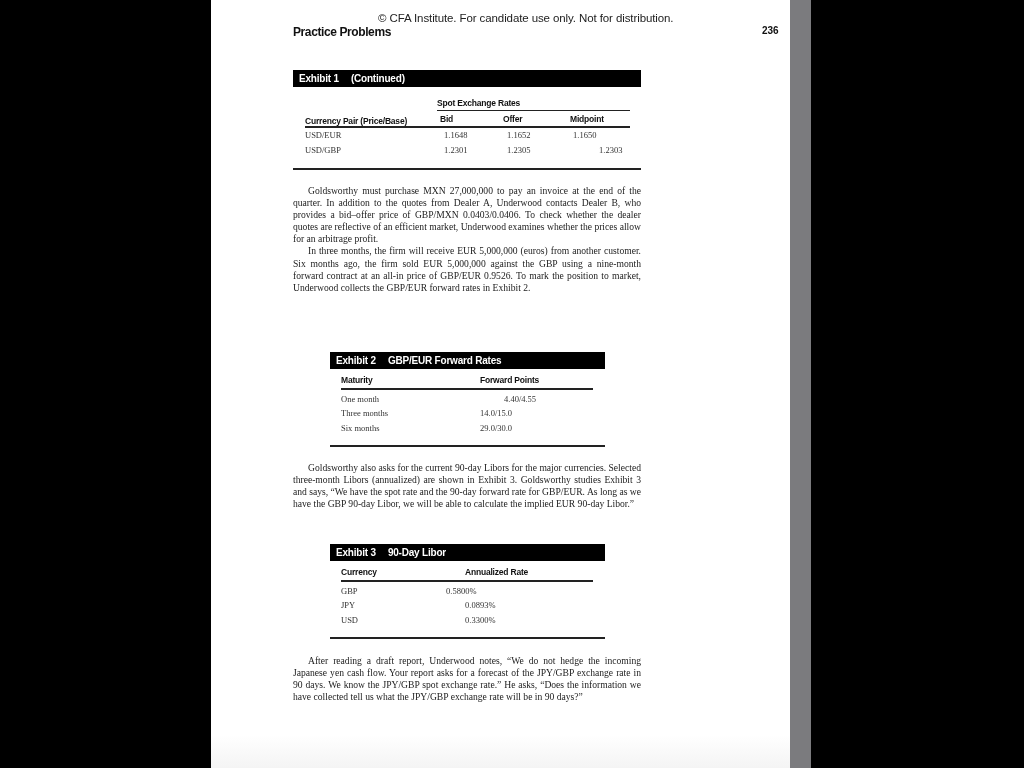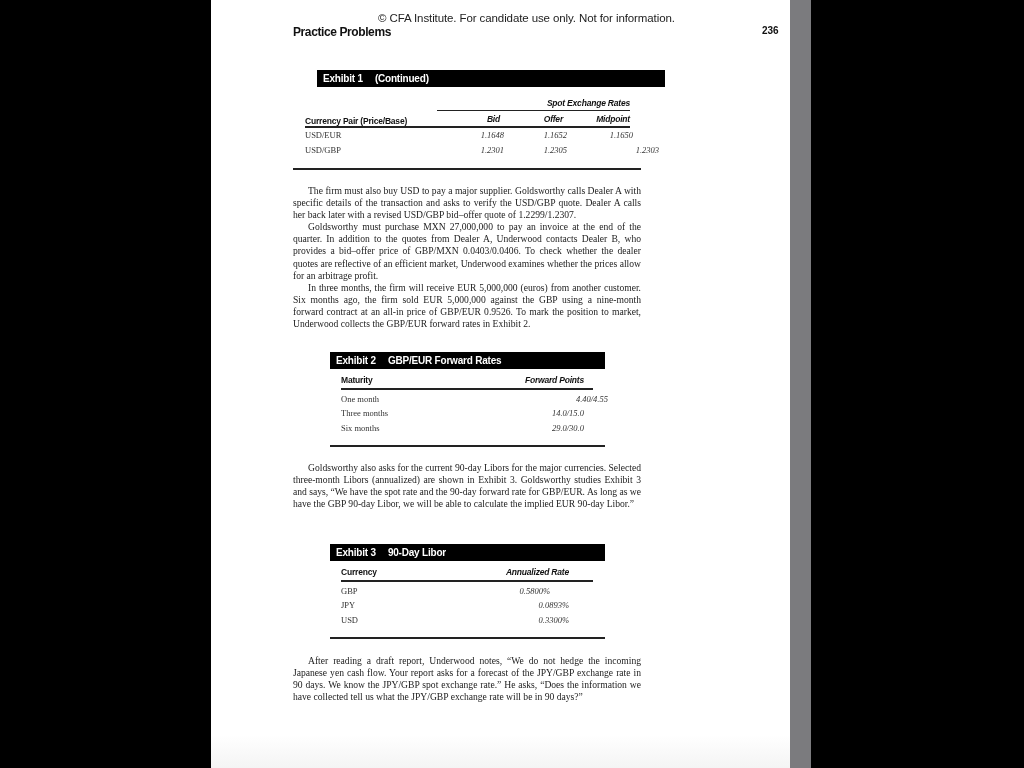--- a/index.html
+++ b/index.html
@@ -35,34 +35,34 @@
   .exhibit-bar .ttl { display: inline-block; margin-left: 12px; }
   .abs { position: absolute; white-space: nowrap; }
   .hdr { font-family: "Liberation Sans", sans-serif; font-weight: bold; font-size: 8.5px; color: #111; letter-spacing: -0.2px; }
   .cell { font-family: "Liberation Serif", serif; font-size: 8.5px; color: #333; }
   .rule { position: absolute; background: #222; }
   .para {
     position: absolute; left: 293px; width: 348px; font-size: 9.6px; line-height: 12.1px; color: #222;
     text-align: justify; margin: 0;
   }
   .para p { margin: 0; text-indent: 15px; text-align: justify; }
-  .center { text-align: right; font-style: italic; }
+  .center { text-align: left; }
 </style>
 </head>
 <body>
 
 <div class="page"></div>
 <div class="scrollbar"></div>
 
-<div class="copyright">© CFA Institute. For candidate use only. Not for information.</div>
+<div class="copyright">© CFA Institute. For candidate use only. Not for distribution.</div>
 <div class="running-head">Practice Problems</div>
 <div class="page-number">236</div>
 
 <div>
-  <div class="exhibit-bar" style="left:293px; top:70px; width:348px;margin-left:24px;">
+  <div class="exhibit-bar" style="left:293px; top:70px; width:348px;">
     <span class="num">Exhibit 1</span><span class="ttl">(Continued)</span>
   </div>
   <div class="abs hdr center" style="left:437px; top:98px; width:193px;">Spot Exchange Rates</div>
   <div class="rule" style="left:437px; top:110px; width:193px; height:1px;"></div>
   <div class="abs hdr" style="left:305px; top:116px;">Currency Pair (Price/Base)</div>
   <div class="abs hdr center" style="left:440px; top:114px; width:60px;">Bid</div>
   <div class="abs hdr center" style="left:503px; top:114px; width:60px;">Offer</div>
   <div class="abs hdr center" style="left:570px; top:114px; width:60px;">Midpoint</div>
   <div class="rule" style="left:305px; top:126px; width:325px; height:1.5px;"></div>
 
@@ -75,21 +75,20 @@
   <div>
     <div class="abs cell" style="left:305px; top:145px;">USD/GBP</div>
     <div class="abs cell center" style="left:444px; top:145px; width:60px;">1.2301</div>
     <div class="abs cell center" style="left:507px; top:145px; width:60px;">1.2305</div>
     <div class="abs cell center" style="left:599px; top:145px; width:60px;">1.2303</div>
   </div>
   <div class="rule" style="left:293px; top:168px; width:348px; height:1.5px;"></div>
 </div>
 
 <div class="para" style="top:185px;">
-  <p>The firm must also buy USD to pay a major supplier. Goldsworthy calls Dealer A with specific details of the transaction and asks to verify the USD/GBP quote. Dealer A calls her back later with a revised USD/GBP bid–offer quote of 1.2299/1.2307.</p>
   <p>Goldsworthy must purchase MXN 27,000,000 to pay an invoice at the end of the quarter. In addition to the quotes from Dealer A, Underwood contacts Dealer B, who provides a bid–offer price of GBP/MXN 0.0403/0.0406. To check whether the dealer quotes are reflective of an efficient market, Underwood examines whether the prices allow for an arbitrage profit.</p>
   <p>In three months, the firm will receive EUR 5,000,000 (euros) from another customer. Six months ago, the firm sold EUR 5,000,000 against the GBP using a nine-month forward contract at an all-in price of GBP/EUR 0.9526. To mark the position to market, Underwood collects the GBP/EUR forward rates in Exhibit 2.</p>
 </div>
 
 <div>
   <div class="exhibit-bar" style="left:330px; top:352px; width:275px;">
     <span class="num">Exhibit 2</span><span class="ttl">GBP/EUR Forward Rates</span>
   </div>
   <div class="abs hdr" style="left:341px; top:375px;">Maturity</div>
   <div class="abs hdr center" style="left:480px; top:375px; width:104px;">Forward Points</div>

